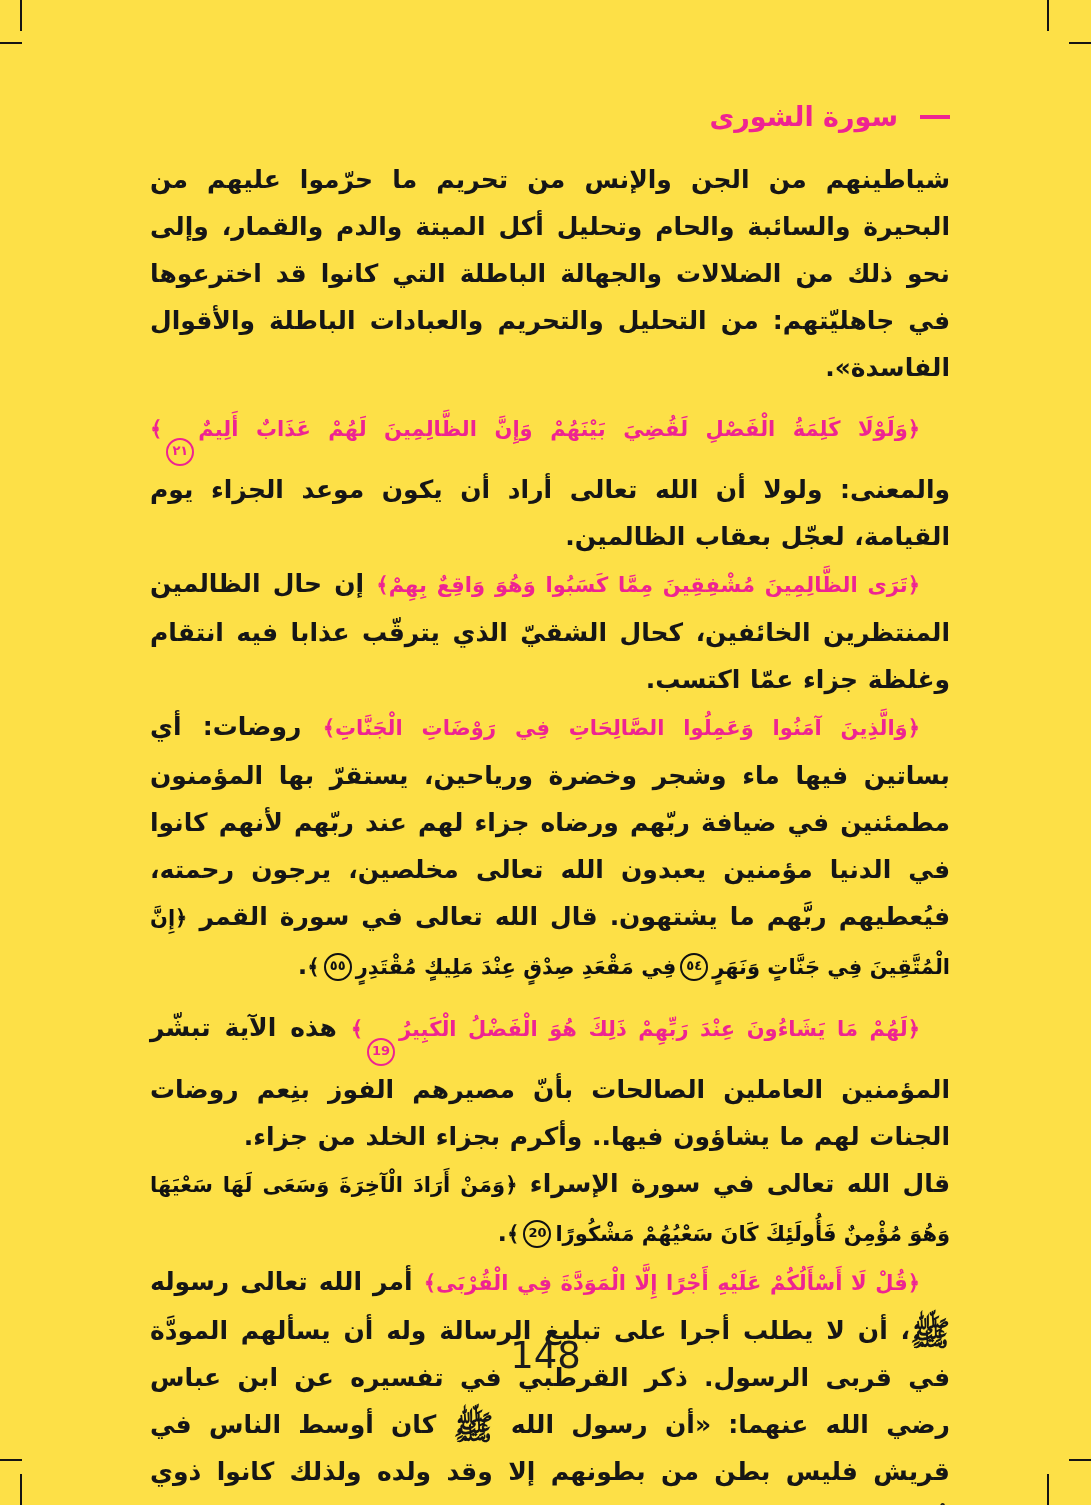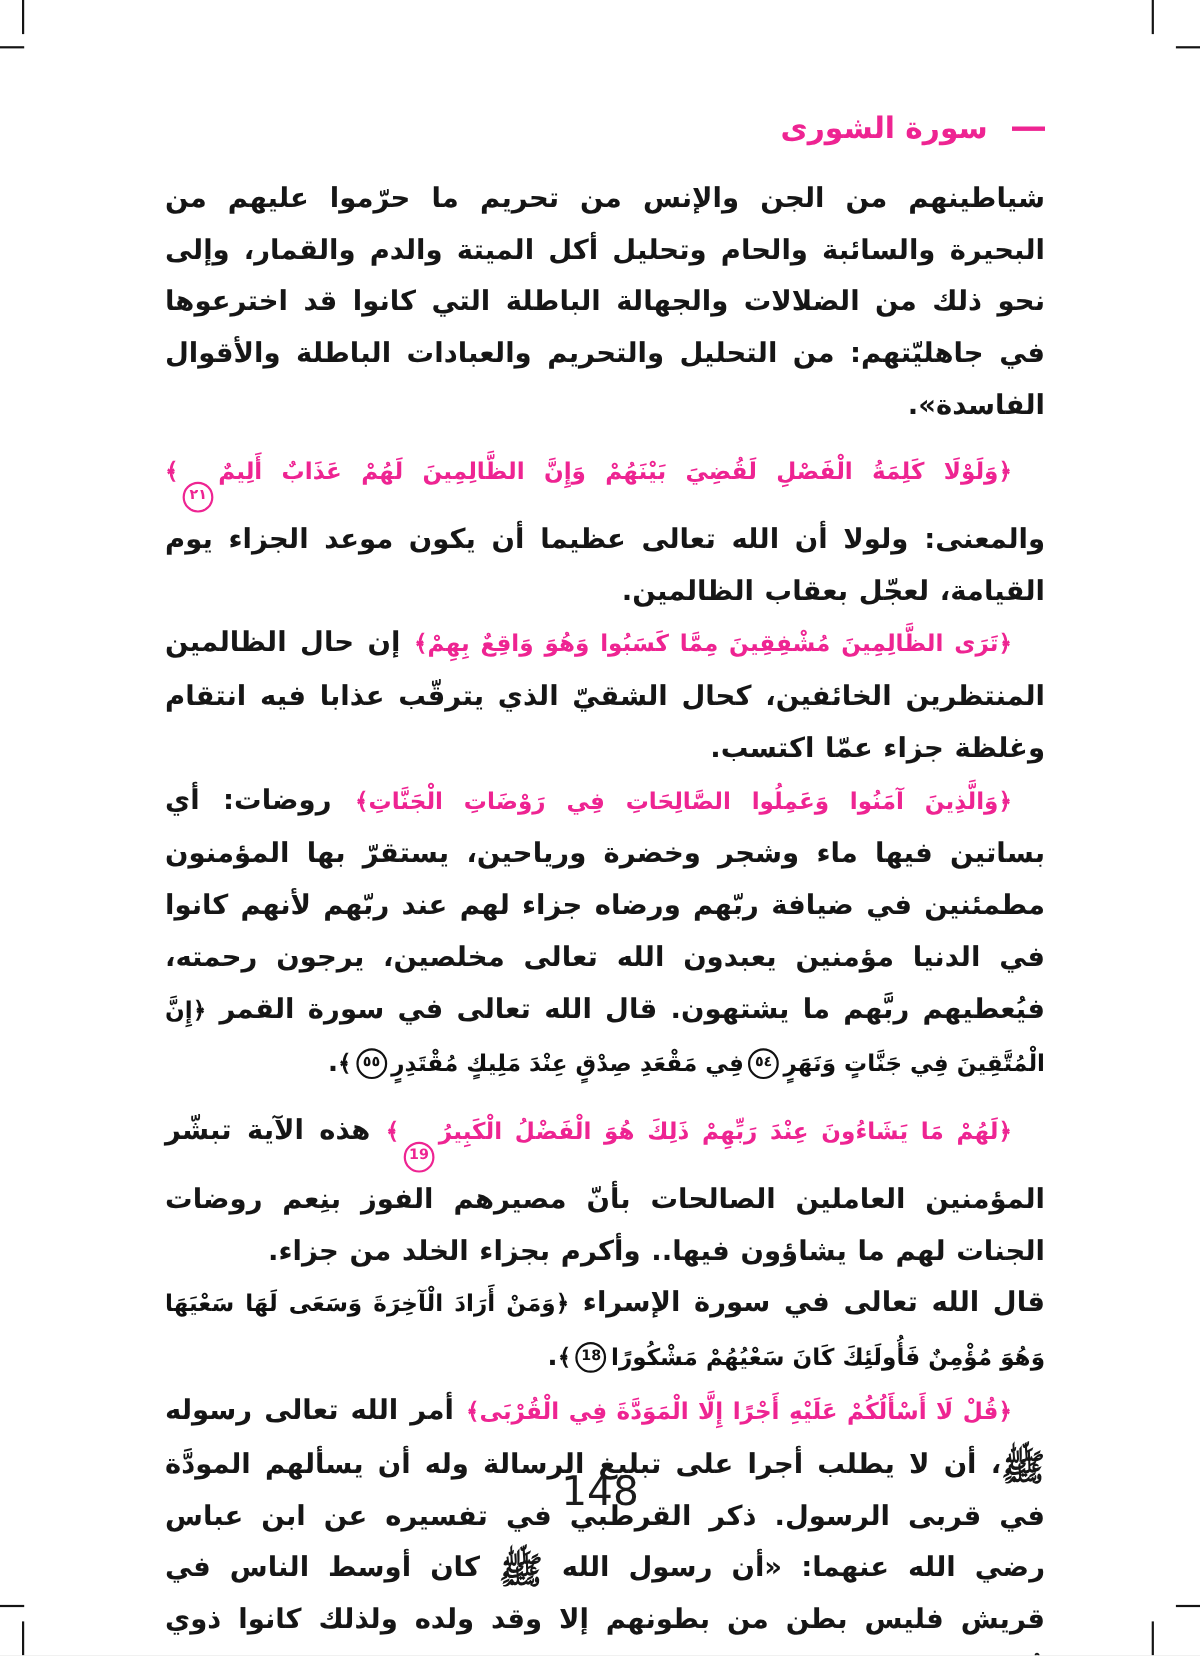--- a/index.html
+++ b/index.html
@@ -1,20 +1,20 @@
 <!DOCTYPE html>
 <html lang="ar"><head>
 <meta charset="utf-8">
 <style>
   html,body{margin:0;padding:0;background:#e8e8e8;}
   .page{
     position:relative;
     width:1091px;height:1505px;
     margin:0 auto;
-    background:#ffffff;
+    background:#fde047;
     overflow:hidden;
     font-family:"DejaVu Sans",sans-serif;
   }
   
   .cm-v{position:absolute;width:2px;height:31px;background:#141414;}
   .cm-h{position:absolute;width:22px;height:2px;background:#141414;}
   .cm-v.tl{left:20px;top:0;}   .cm-v.tr{left:1047px;top:0;}
   .cm-v.bl{left:20px;bottom:0;}.cm-v.br{left:1047px;bottom:0;}
   .cm-h.tl{left:0;top:42px;}   .cm-h.tr{right:0;top:42px;}
   .cm-h.bl{left:0;top:1459px;} .cm-h.br{right:0;top:1459px;}
@@ -89,23 +89,23 @@
   <div class="cm-v br"></div>
   <div class="cm-h br"></div>
 
   <div class="runhead">
     <div class="rule"></div>
     <div class="title">سورة الشورى</div>
   </div>
 
   <div class="body">
       <p class="para"><span class="seg">شياطينهم من الجن والإنس من تحريم ما حرّموا عليهم من البحيرة والسائبة والحام وتحليل أكل الميتة والدم والقمار، وإلى نحو ذلك من الضلالات والجهالة الباطلة التي كانوا قد اخترعوها في جاهليّتهم: من التحليل والتحريم والعبادات الباطلة والأقوال الفاسدة».</span></p>
-      <p class="para indent"><span class="quran pink">﴿وَلَوْلَا كَلِمَةُ الْفَصْلِ لَقُضِيَ بَيْنَهُمْ وَإِنَّ الظَّالِمِينَ لَهُمْ عَذَابٌ أَلِيمٌ</span><span class="ayah pink">٢١</span><span class="quran pink">﴾</span><span class="seg"> والمعنى: ولولا أن الله تعالى عظيما أن يكون موعد الجزاء يوم القيامة، لعجّل بعقاب الظالمين.</span></p>
+      <p class="para indent"><span class="quran pink">﴿وَلَوْلَا كَلِمَةُ الْفَصْلِ لَقُضِيَ بَيْنَهُمْ وَإِنَّ الظَّالِمِينَ لَهُمْ عَذَابٌ أَلِيمٌ</span><span class="ayah pink">٢١</span><span class="quran pink">﴾</span><span class="seg"> والمعنى: ولولا أن الله تعالى أراد أن يكون موعد الجزاء يوم القيامة، لعجّل بعقاب الظالمين.</span></p>
       <p class="para indent"><span class="quran pink">﴿تَرَى الظَّالِمِينَ مُشْفِقِينَ مِمَّا كَسَبُوا وَهُوَ وَاقِعٌ بِهِمْ﴾</span><span class="seg"> إن حال الظالمين المنتظرين الخائفين، كحال الشقيّ الذي يترقّب عذابا فيه انتقام وغلظة جزاء عمّا اكتسب.</span></p>
       <p class="para indent"><span class="quran pink">﴿وَالَّذِينَ آمَنُوا وَعَمِلُوا الصَّالِحَاتِ فِي رَوْضَاتِ الْجَنَّاتِ﴾</span><span class="seg"> روضات: أي بساتين فيها ماء وشجر وخضرة ورياحين، يستقرّ بها المؤمنون مطمئنين في ضيافة ربّهم ورضاه جزاء لهم عند ربّهم لأنهم كانوا في الدنيا مؤمنين يعبدون الله تعالى مخلصين، يرجون رحمته، فيُعطيهم ربَّهم ما يشتهون. قال الله تعالى في سورة القمر </span><span class="quran black">﴿إِنَّ الْمُتَّقِينَ فِي جَنَّاتٍ وَنَهَرٍ</span><span class="ayah black">٥٤</span><span class="quran black">فِي مَقْعَدِ صِدْقٍ عِنْدَ مَلِيكٍ مُقْتَدِرٍ</span><span class="ayah black">٥٥</span><span class="quran black">﴾</span><span class="seg">.</span></p>
       <p class="para indent"><span class="quran pink">﴿لَهُمْ مَا يَشَاءُونَ عِنْدَ رَبِّهِمْ ذَلِكَ هُوَ الْفَضْلُ الْكَبِيرُ</span><span class="ayah pink">19</span><span class="quran pink">﴾</span><span class="seg"> هذه الآية تبشّر المؤمنين العاملين الصالحات بأنّ مصيرهم الفوز بنِعم روضات الجنات لهم ما يشاؤون فيها.. وأكرم بجزاء الخلد من جزاء.</span></p>
-      <p class="para"><span class="seg">قال الله تعالى في سورة الإسراء </span><span class="quran black">﴿وَمَنْ أَرَادَ الْآخِرَةَ وَسَعَى لَهَا سَعْيَهَا وَهُوَ مُؤْمِنٌ فَأُولَئِكَ كَانَ سَعْيُهُمْ مَشْكُورًا</span><span class="ayah black">18</span><span class="quran black">﴾</span><span class="seg">.</span></p>
+      <p class="para"><span class="seg">قال الله تعالى في سورة الإسراء </span><span class="quran black">﴿وَمَنْ أَرَادَ الْآخِرَةَ وَسَعَى لَهَا سَعْيَهَا وَهُوَ مُؤْمِنٌ فَأُولَئِكَ كَانَ سَعْيُهُمْ مَشْكُورًا</span><span class="ayah black">20</span><span class="quran black">﴾</span><span class="seg">.</span></p>
       <p class="para indent"><span class="quran pink">﴿قُلْ لَا أَسْأَلُكُمْ عَلَيْهِ أَجْرًا إِلَّا الْمَوَدَّةَ فِي الْقُرْبَى﴾</span><span class="seg"> أمر الله تعالى رسوله </span><span class="saw">ﷺ</span><span class="seg">، أن لا يطلب أجرا على تبليغ الرسالة وله أن يسألهم المودَّة في قربى الرسول. ذكر القرطبي في تفسيره عن ابن عباس رضي الله عنهما: «أن رسول الله </span><span class="saw">ﷺ</span><span class="seg"> كان أوسط الناس في قريش فليس بطن من بطونهم إلا وقد ولده ولذلك كانوا ذوي قُرباه،</span></p>
     </div>
 
   <div class="folio">148</div>
 
 </div>
 
 </body></html>

